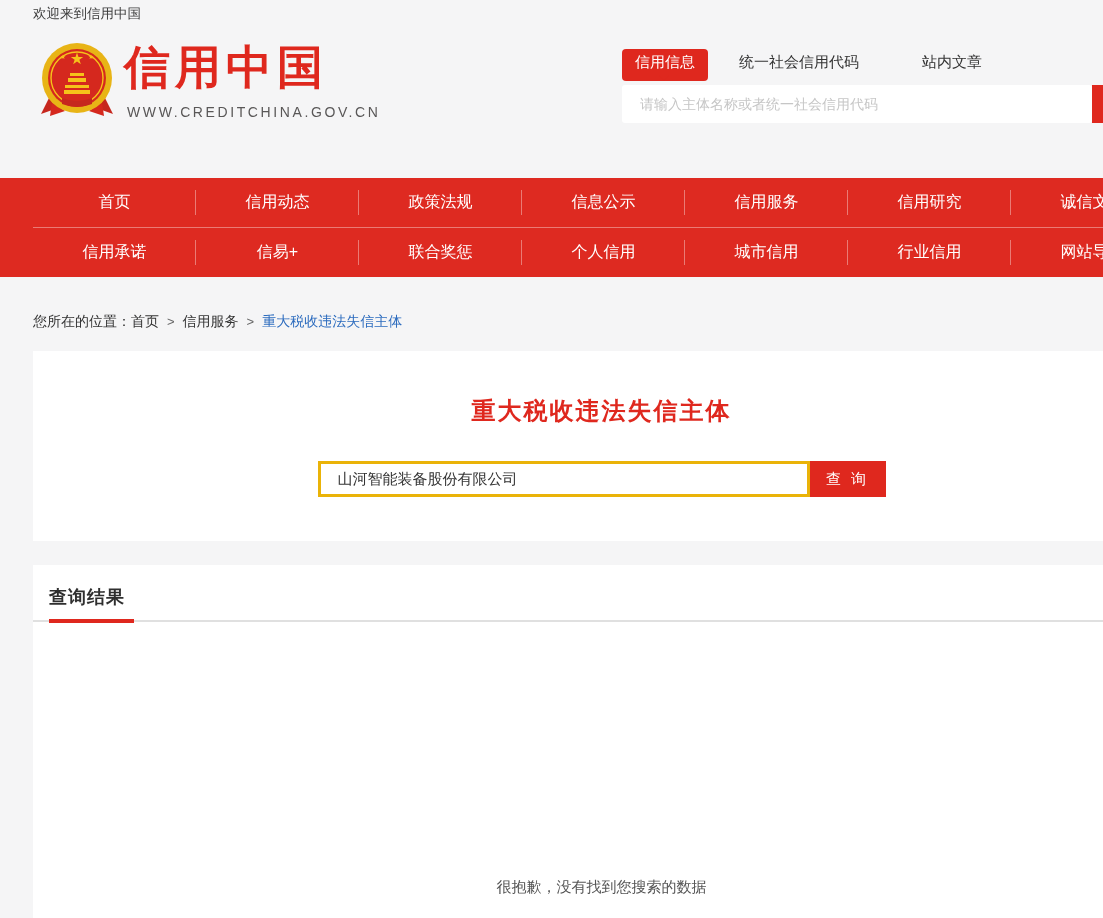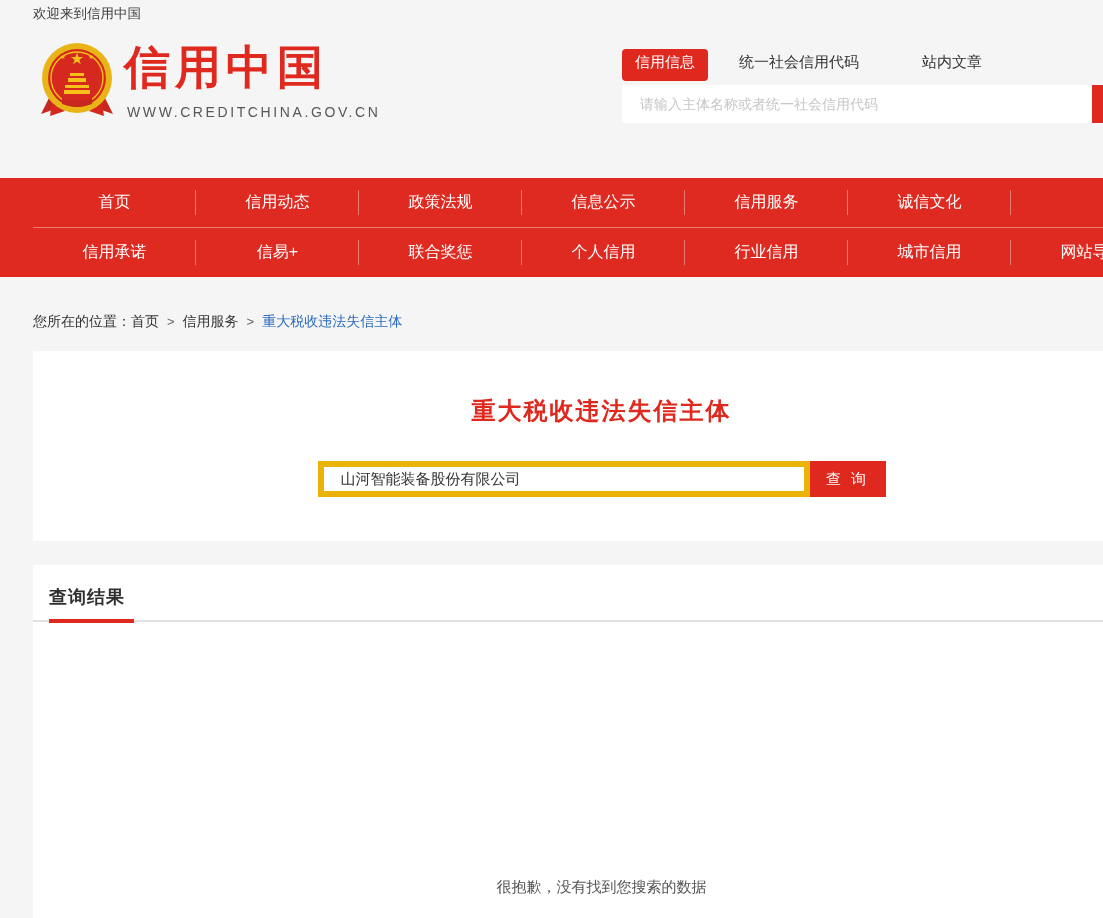--- a/index.html
+++ b/index.html
@@ -43,21 +43,21 @@
   
   .content{height:641px;display:flex;flex-direction:column;}
   .breadcrumb{height:74px;padding:36px 0 0 33px;font-size:14px;color:#333;}
   .breadcrumb .sep{color:#666;margin:0 8px;font-size:13px;}
   .crumb{cursor:pointer;}
   .crumb-current{color:var(--breadcrumb-link);}
   .panel{margin-left:33px;width:1137px;background:#fff;}
   .panel-query{height:190px;}
   .main-title{padding-top:46px;text-align:center;font-size:24px;font-weight:bold;color:var(--accent);letter-spacing:2px;line-height:28px;}
   .search-row{margin-top:36px;display:flex;justify-content:center;}
-  .search-row input{width:492px;height:36px;border:6px solid #eab308;outline:none;padding:0 17px;font-size:15px;color:#333;font-family:inherit;background:#fff;}
+  .search-row input{width:492px;height:36px;border:3px solid #eab308;outline:none;padding:0 17px;font-size:15px;color:#333;font-family:inherit;background:#fff;}
   .search-row button{width:76px;height:36px;background:var(--accent);color:#fff;border:none;font-size:15px;letter-spacing:3px;cursor:pointer;font-family:inherit;}
   .panel-gap{height:24px;}
   .panel-results{flex:1 1 auto;}
   .results-bar{position:relative;padding:20px 0 0 0;border-bottom:2px solid #e0e0e0;}
   .results-heading{margin:0 0 11px 16px;font-size:18px;font-weight:bold;color:#2f2f2f;letter-spacing:1px;}
   .results-bar::after{content:'';position:absolute;left:16px;bottom:-3px;width:85px;height:4px;background:var(--accent);}
   .empty-message{margin-top:256px;text-align:center;font-size:15px;color:#555;}
 </style>
 </head>
 <body>
@@ -99,30 +99,31 @@
   <button class="header-search-btn"></button>
 </div>
 
 <div class="nav">
   <div class="nav-row">
     <div class="nav-cell">首页</div>
     <div class="nav-cell">信用动态</div>
     <div class="nav-cell">政策法规</div>
     <div class="nav-cell">信息公示</div>
     <div class="nav-cell">信用服务</div>
+    <div class="nav-cell">信用研究</div>
     <div class="nav-cell">诚信文化</div>
   </div>
   <div class="nav-divider"></div>
   <div class="nav-row">
     <div class="nav-cell">信用承诺</div>
     <div class="nav-cell">信易+</div>
     <div class="nav-cell">联合奖惩</div>
     <div class="nav-cell">个人信用</div>
+    <div class="nav-cell">城市信用</div>
     <div class="nav-cell">行业信用</div>
-    <div class="nav-cell">城市信用</div>
     <div class="nav-cell">网站导航</div>
   </div>
 </div>
 
 <div class="content">
 
   <div class="breadcrumb">
     <span>您所在的位置：</span><span class="crumb">首页</span><span class="sep">&gt;</span><span class="crumb">信用服务</span><span class="sep">&gt;</span><span class="crumb crumb-current">重大税收违法失信主体</span>
   </div>
 

